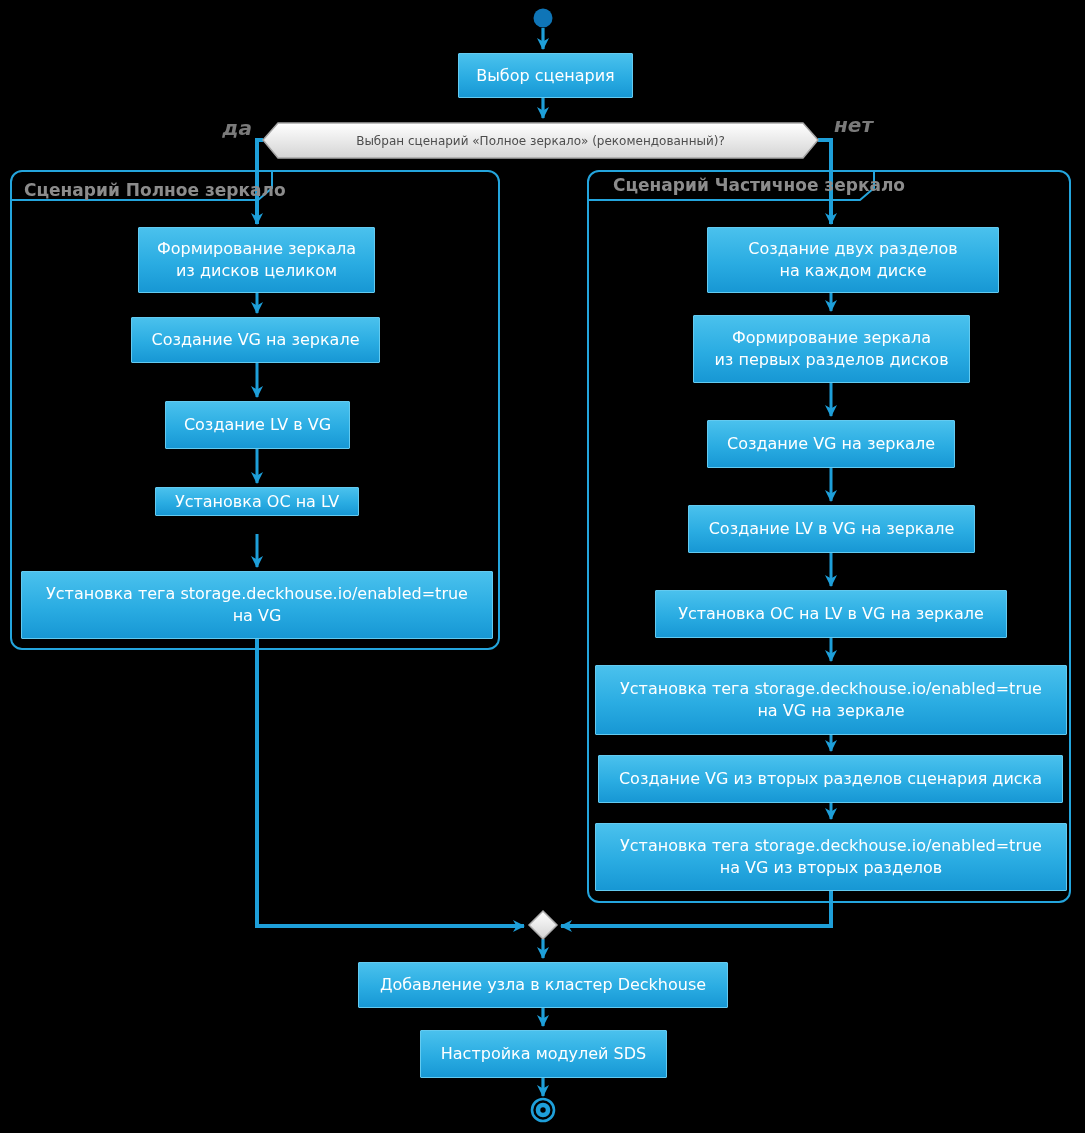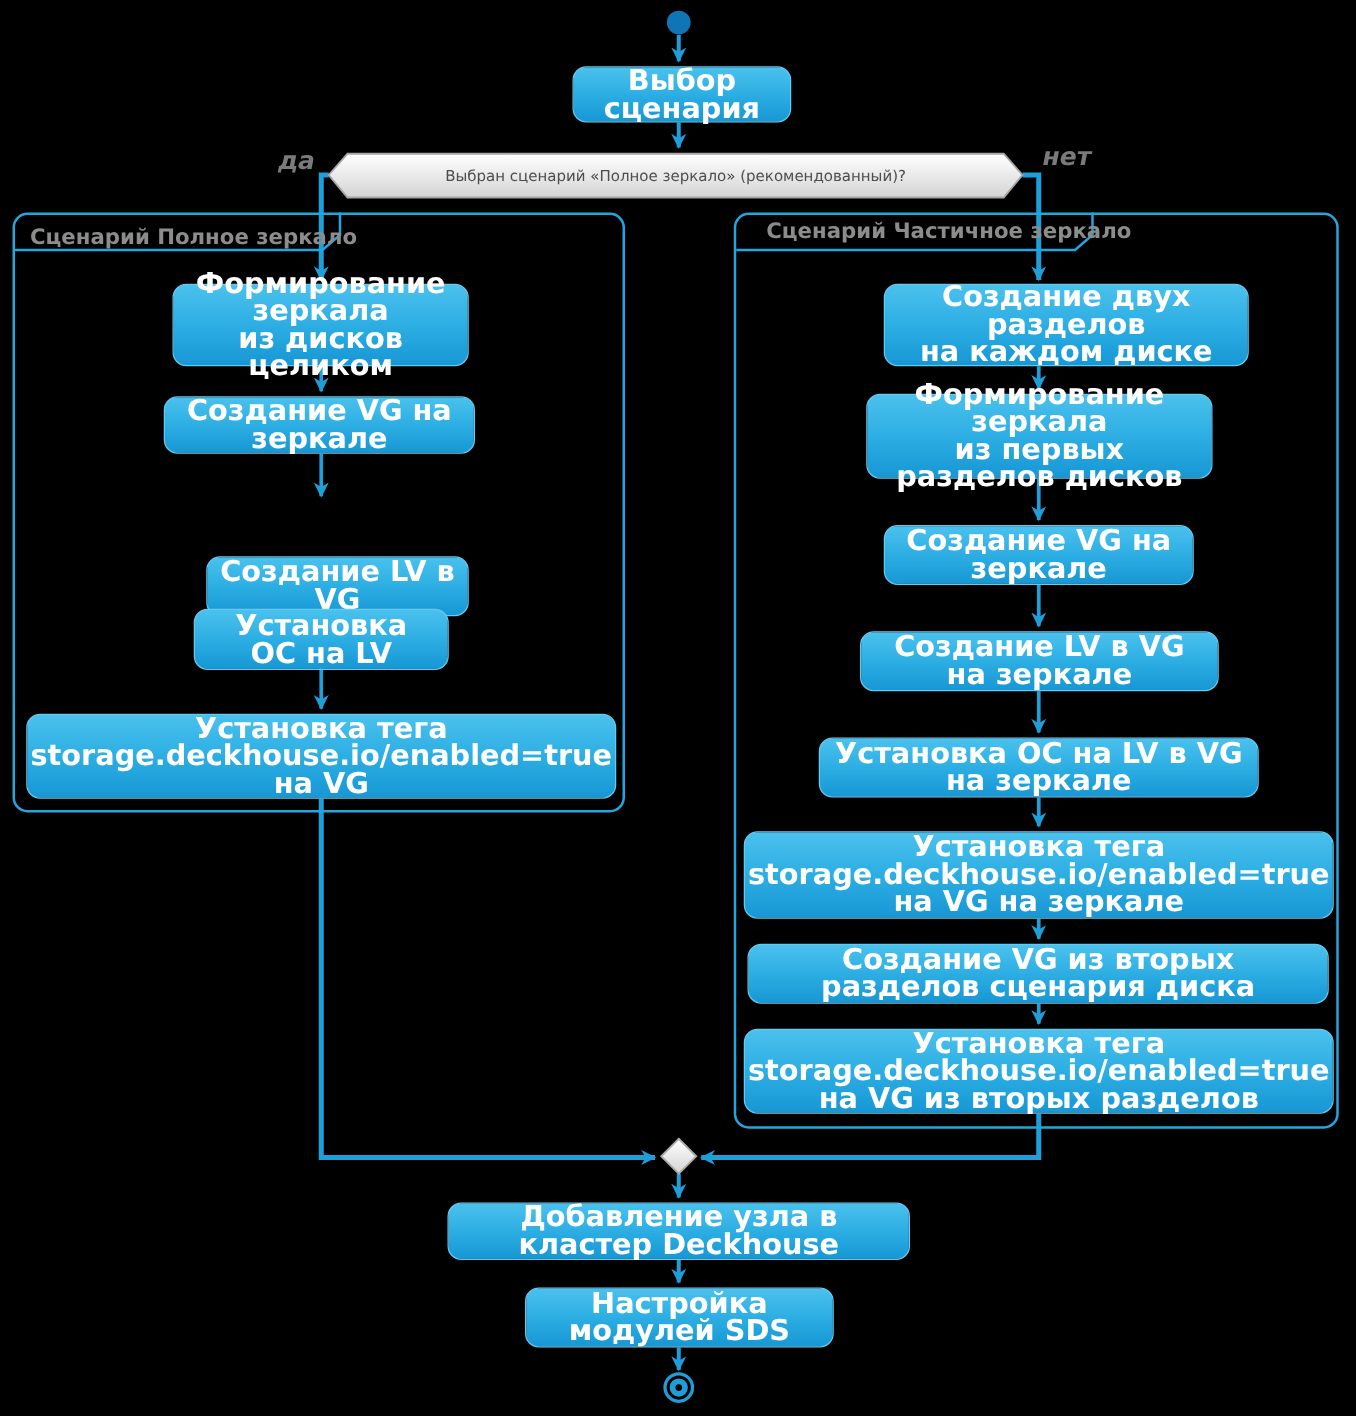--- a/index.html
+++ b/index.html
@@ -9,29 +9,28 @@
     background:#000;
     font-family:"DejaVu Sans","Liberation Sans",sans-serif;
     overflow:hidden;
   }
   .connectors{position:absolute;left:0;top:0;width:1085px;height:1133px;}
   .activity{
     position:absolute;
     display:flex;align-items:center;justify-content:center;
     text-align:center;
     color:#fff;
-    font-size:23px;
+    font-size:16px;
     line-height:22px;
     white-space:pre-line;
     background:linear-gradient(180deg,#4ac1ed 0%,#2aace2 55%,#1797d4 100%);
     border:1.5px solid #63caf0;
-    border-radius:11px;
+    border-radius:1px;
     box-sizing:border-box;
     padding:0 10px;
-    font-weight:bold;
   }
   .group{
     position:absolute;
     border:2px solid #24a5dd;
     border-radius:12px;
     box-sizing:border-box;
     background:transparent;
   }
   .group-title{
     position:absolute;
@@ -111,22 +110,22 @@
   <div class="edge-label" style="left:834px;top:113px;width:50px;">нет</div>
 
   <div class="activity" style="left:458px;top:53px;width:175px;height:45px;">Выбор сценария</div>
 
   <div class="group" style="left:10px;top:170px;width:490px;height:480px;"></div>
   <div class="group-title" style="left:24px;top:180px;">Сценарий Полное зеркало</div>
 
   <div class="activity" style="left:138px;top:227px;width:237px;height:66px;">Формирование зеркала
 из дисков целиком</div>
   <div class="activity" style="left:131px;top:317px;width:249px;height:46px;">Создание VG на зеркале</div>
-  <div class="activity" style="left:165px;top:401px;width:210px;height:48px;margin-top:44px;">Создание LV в VG</div>
-  <div class="activity" style="left:155px;top:487px;width:204px;height:49px;">Установка ОС на LV</div>
+  <div class="activity" style="left:165px;top:401px;width:185px;height:48px;">Создание LV в VG</div>
+  <div class="activity" style="left:155px;top:487px;width:204px;height:29px;">Установка ОС на LV</div>
   <div class="activity" style="left:21px;top:571px;width:472px;height:68px;">Установка тега storage.deckhouse.io/enabled=true
 на VG</div>
 
   <div class="group" style="left:587px;top:170px;width:484px;height:733px;"></div>
   <div class="group-title" style="left:601px;top:175px;margin-left:12px;">Сценарий Частичное зеркало</div>
 
   <div class="activity" style="left:707px;top:227px;width:292px;height:66px;">Создание двух разделов
 на каждом диске</div>
   <div class="activity" style="left:693px;top:315px;width:277px;height:68px;">Формирование зеркала
 из первых разделов дисков</div>

